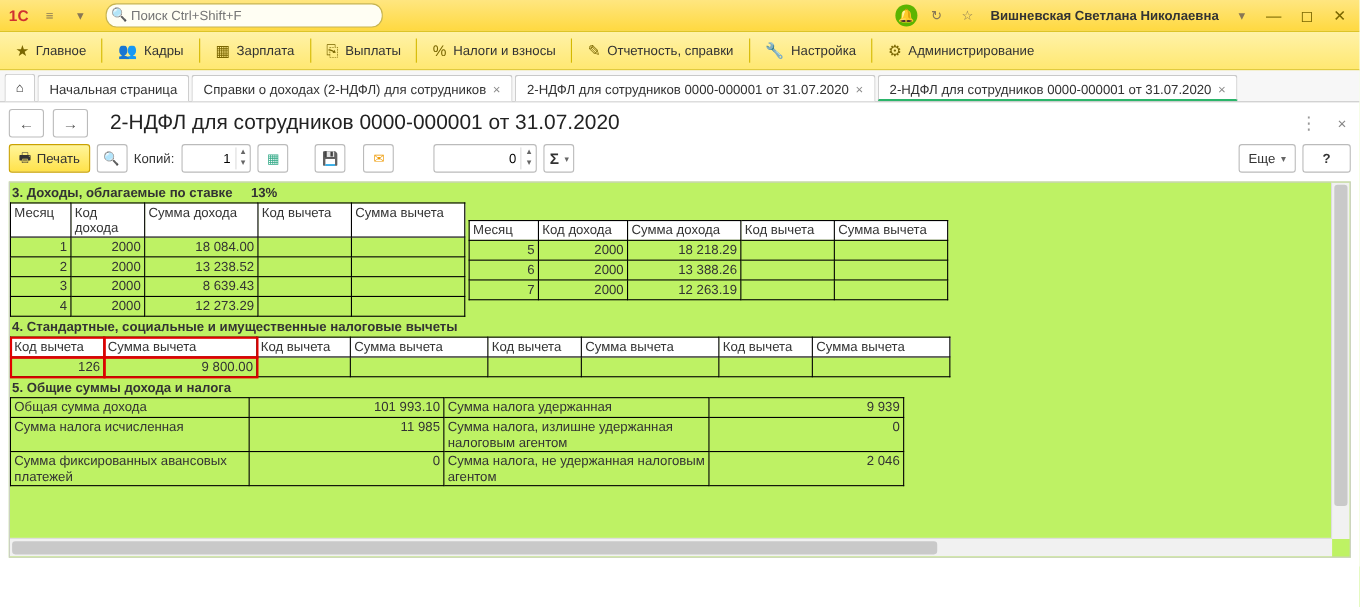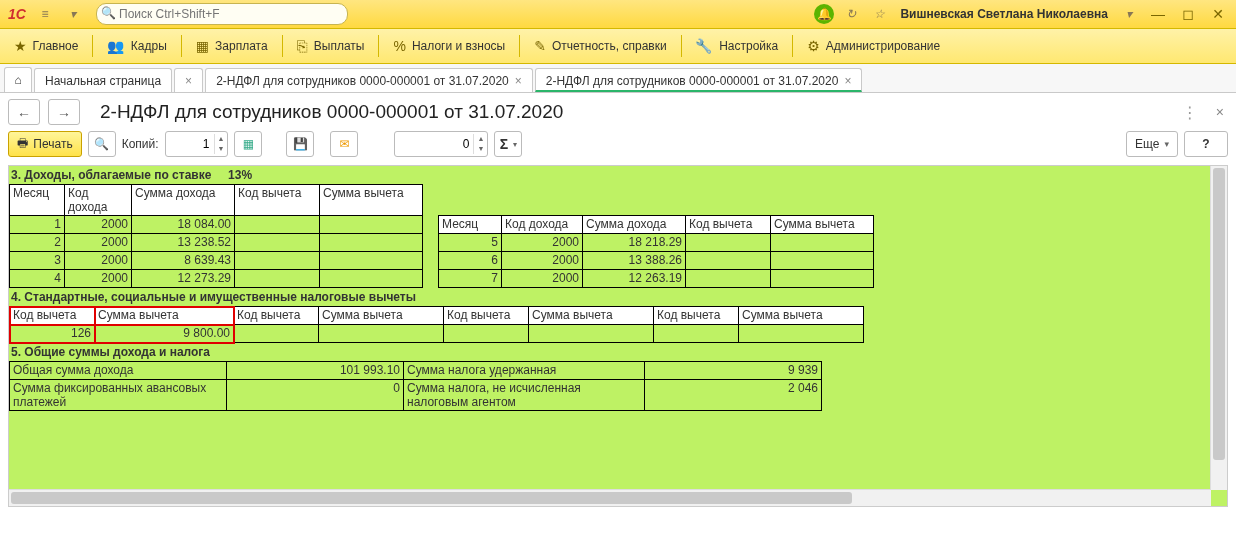--- a/index.html
+++ b/index.html
@@ -1,17 +1,17 @@
 <!DOCTYPE html>
 <html><head>
 <meta charset="utf-8">
 <style>
   html, body { margin:0; padding:0; font-family:Arial,sans-serif; font-size:12px; color:#333; background:#fff; }
   .titlebar { display:flex; align-items:center; height:28px; background:linear-gradient(#ffe680,#ffd940); border-bottom:1px solid #d4b800; padding:0 6px; gap:6px; }
-  .titlebar .glyph { display:inline-flex; align-items:center; justify-content:center; width:22px; height:22px; color:#875; cursor:pointer;font-style:italic; }
+  .titlebar .glyph { display:inline-flex; align-items:center; justify-content:center; width:22px; height:22px; color:#875; cursor:pointer; }
   .titlebar .app-title { white-space:nowrap; color:#333; }
   .titlebar .search { flex:0 0 220px; margin-left:6px; }
   .titlebar .search input { width:100%; height:20px; border:1px solid #c7b450; border-radius:10px; padding:0 8px 0 22px; background:#fffef3; font-size:12px; outline:none; }
   .titlebar .searchwrap { position:relative; }
   .titlebar .searchwrap .sicon { position:absolute; left:5px; top:3px; color:#999; font-size:12px; }
   .titlebar .spacer { flex:1; }
   .bell { width:20px; height:20px; border-radius:50%; background:#5cb400; color:#fff; display:inline-flex; align-items:center; justify-content:center; font-size:12px; }
   .user-name { color:#333; padding:0 4px;font-weight:bold; }
   .winbtn { width:24px; text-align:center; color:#7a6600; font-size:14px; cursor:pointer; }
 
@@ -47,21 +47,21 @@
   .toolbar .flex { flex:1; }
   .more::after{content:" ▾"; font-size:9px; color:#666;}
   .help { width:26px; justify-content:center; font-weight:bold;}
 
   .report-area { border:1px solid #ccc; height:340px; overflow:auto; padding:0; background:#bef264; position:relative;}
   .section-head { font-weight:bold; padding:2px 2px; font-size:12px;}
   table.rpt { border-collapse:collapse; font-size:12px; }
   table.rpt td, table.rpt th { border:1px solid #000; padding:1px 3px; vertical-align:top; font-weight:normal; text-align:left; height:15px;}
   table.rpt th { background:#fff; }
   .num-r { text-align:right !important; }
-  .tbl-row { display:flex; gap:16px; align-items:flex-end;}
+  .tbl-row { display:flex; gap:4px; align-items:center;}
   .redbox { outline:2px solid #e00000; outline-offset:-1px; }
 
   .scrolltrack-v { position:absolute; right:0; top:0; bottom:16px; width:16px; background:#f1f1f1; border-left:1px solid #ddd;}
   .scrolltrack-h { position:absolute; left:0; right:16px; bottom:0; height:16px; background:#f1f1f1; border-top:1px solid #ddd;}
   .thumb-v { position:absolute; left:2px; right:2px; top:2px; height:90%; background:#c9c9c9; border-radius:3px;}
   .thumb-h { position:absolute; top:2px; bottom:2px; left:2px; width:70%; background:#c9c9c9; border-radius:3px;}
 </style>
 </head>
 <body>
 
@@ -127,20 +127,21 @@
 </div>
 
 <div class="tabbar">
   <div class="home">
       <span>⌂</span>
     </div>
   <div class="tab">
       <span>Начальная страница</span>
     </div>
   <div class="tab">
+      <span>Справки о доходах (2-НДФЛ) для сотрудников</span>
       <span class="x">×</span>
     </div>
   <div class="tab">
       <span>2-НДФЛ для сотрудников 0000-000001 от 31.07.2020</span>
       <span class="x">×</span>
     </div>
   <div class="tab active">
       <span>2-НДФЛ для сотрудников 0000-000001 от 31.07.2020</span>
       <span class="x">×</span>
     </div>
@@ -314,23 +315,29 @@
     <div class="section-head">5. Общие суммы дохода и налога</div>
     <table class="rpt">
       <tbody>
             <tr>
         <td style="width:210px;">Общая сумма дохода</td>
               <td style="width:170px;" class="num-r">101 993.10</td>
         <td style="width:234px;">Сумма налога удержанная</td>
               <td style="width:170px;" class="num-r">9 939</td>
       </tr>
       <tr>
+        <td>Сумма налога исчисленная</td>
+              <td class="num-r">11 985</td>
+        <td>Сумма налога, излишне удержанная налоговым агентом</td>
+              <td class="num-r">0</td>
+      </tr>
+      <tr>
         <td>Сумма фиксированных авансовых платежей</td>
               <td class="num-r">0</td>
-        <td>Сумма налога, не исчисленная налоговым агентом</td>
+        <td>Сумма налога, не удержанная налоговым агентом</td>
               <td class="num-r">2 046</td>
       </tr>
     </tbody>
         </table>
 
     </div>
     <div class="scrolltrack-v">
         <div class="thumb-v"></div>
       </div>
     <div class="scrolltrack-h">

